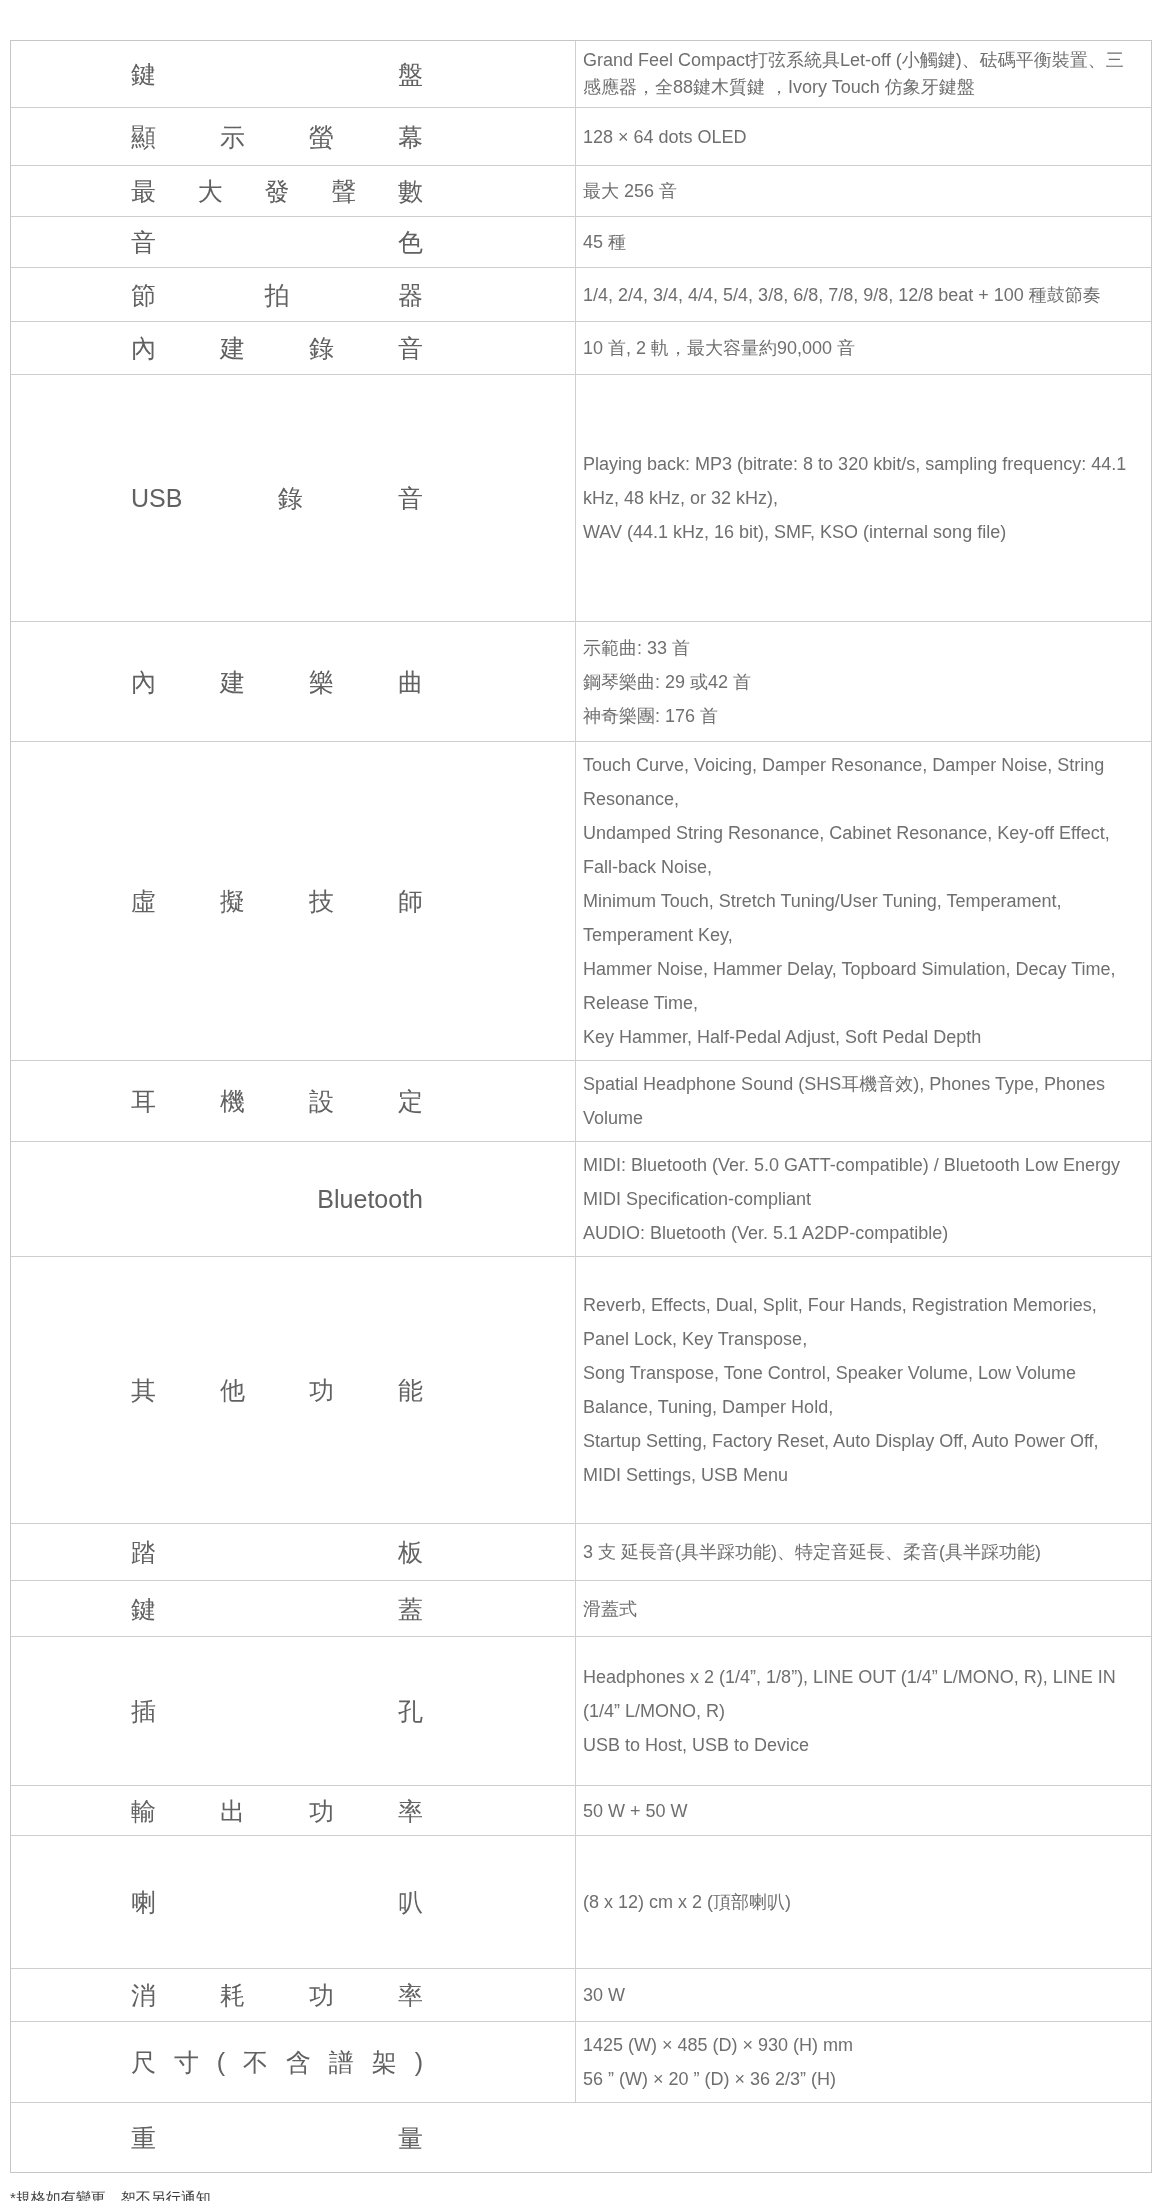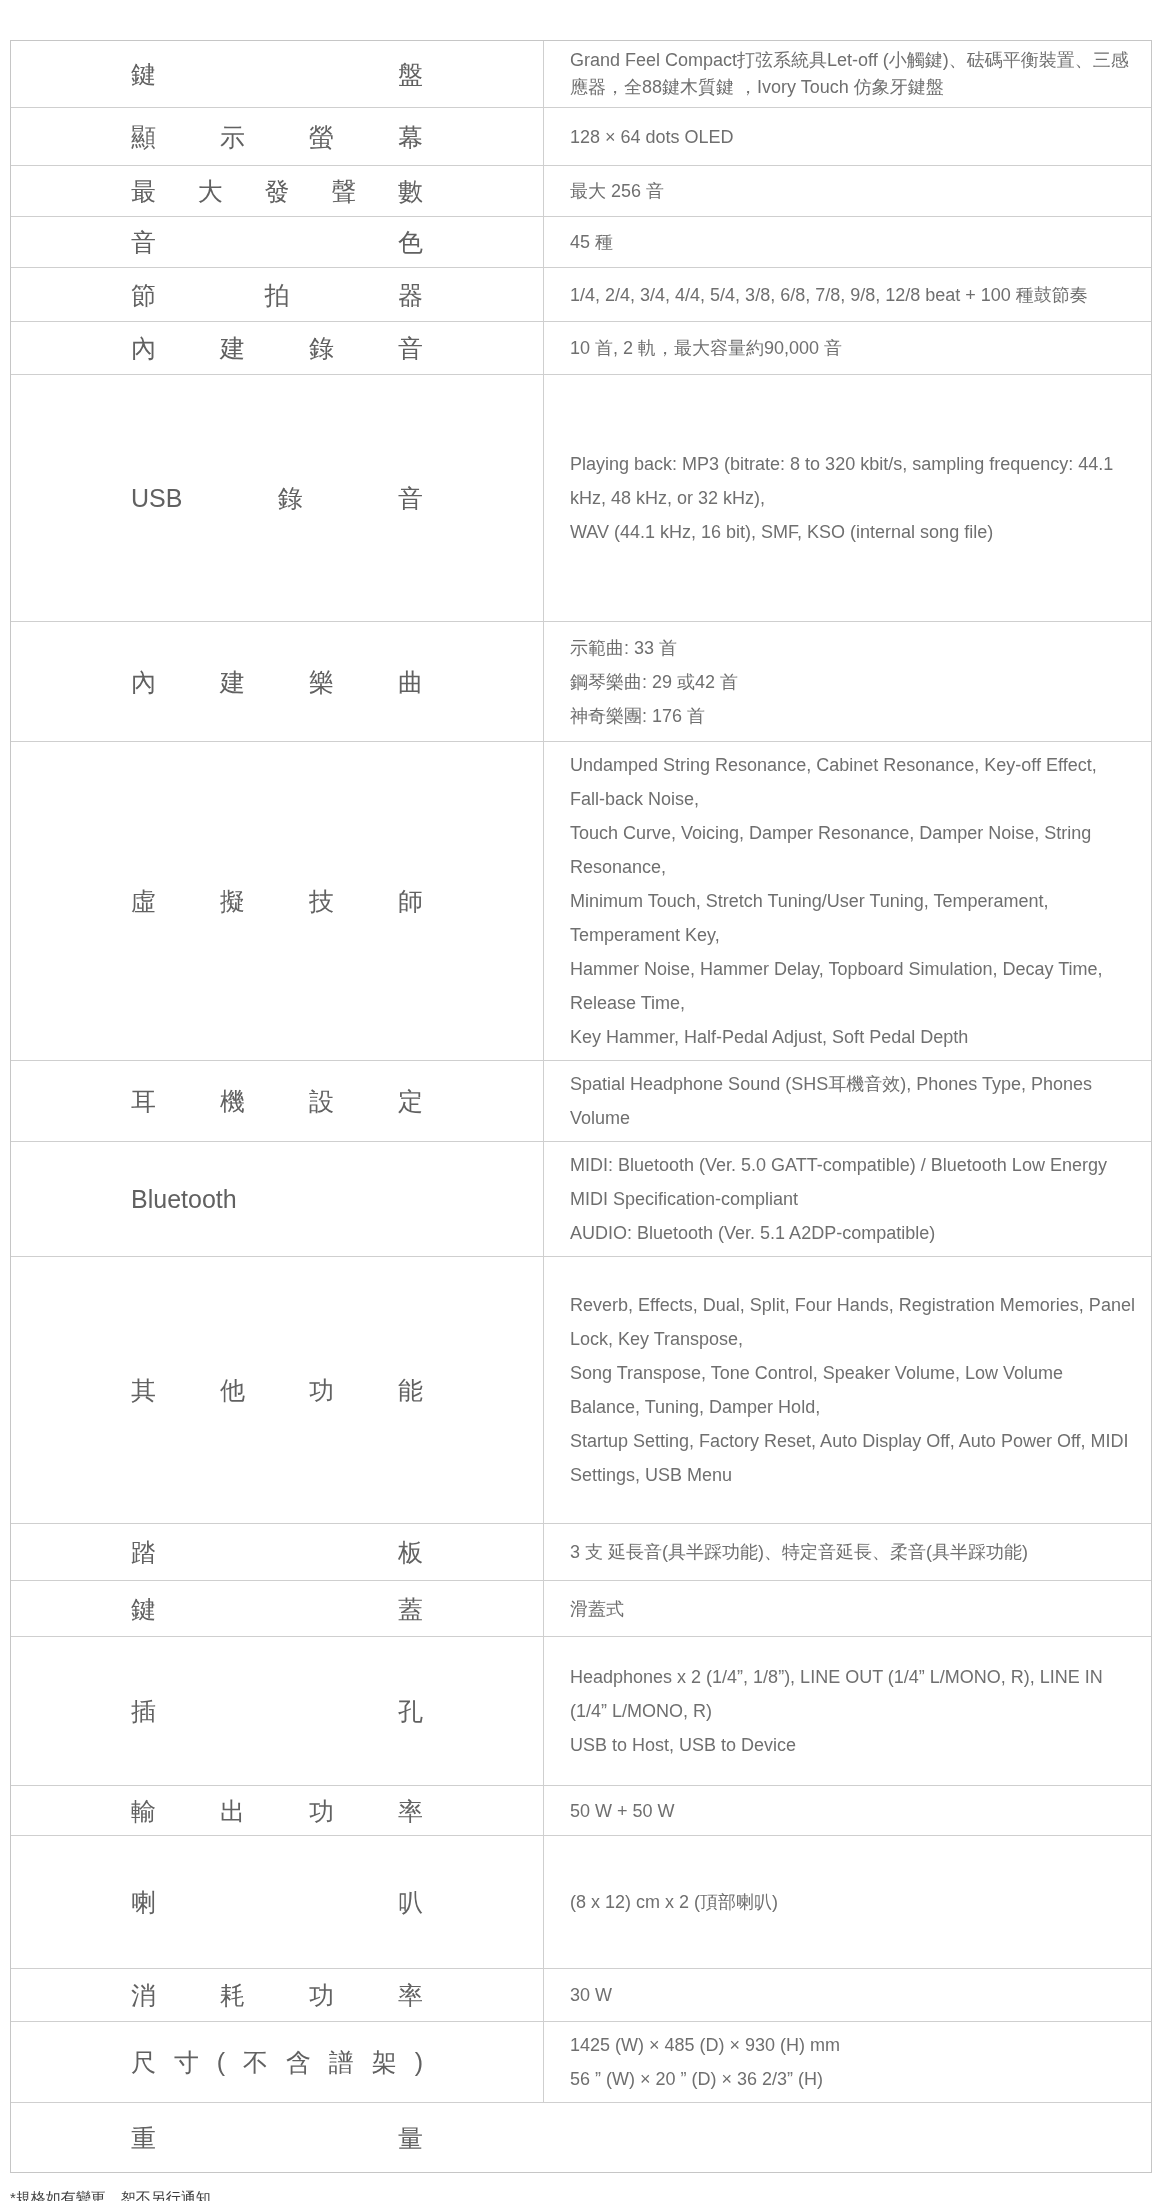--- a/index.html
+++ b/index.html
@@ -65,34 +65,35 @@
     display: flex;
     justify-content: space-between;
     align-items: center;
     font-size: 25px;
     font-weight: 300;
     color: #616161;
     line-height: 1.2;
     letter-spacing: 0;
     white-space: nowrap;
   }
-  .label-block.single { justify-content: flex-start; }
+  .label-block.single { justify-content: flex-end; }
   .label-block span { display: inline-block; }
 
   .cell-value {
     flex: 1 1 auto;
     border-left: 1px solid #cfcfcf;
     display: flex;
     flex-direction: column;
     justify-content: center;
-    padding: 6px 16px 6px 26px;
+    padding: 6px 16px 6px 7px;
     box-sizing: border-box;
     color: #6f6f6f;
     font-size: 18px;
     font-weight: 300;
+    margin-left: 32px;
   }
   .value-line { line-height: 34px; }
   .spec-row:nth-child(1) .value-line { line-height: 27px; }
 
   .footnotes {
     margin: 14px 0 0 10px;
     color: #3d3d3d;
     font-size: 15px;
   }
   .footnotes p {
@@ -217,22 +218,22 @@
   <div class="spec-row">
     <div class="cell-label">
       <div class="label-block">
           <span>虛</span>
           <span>擬</span>
           <span>技</span>
           <span>師</span>
         </div>
     </div>
     <div class="cell-value">
+        <div class="value-line">Touch Curve, Voicing, Damper Resonance, Damper Noise, String Resonance,</div>
         <div class="value-line">Undamped String Resonance, Cabinet Resonance, Key-off Effect, Fall-back Noise,</div>
-        <div class="value-line">Touch Curve, Voicing, Damper Resonance, Damper Noise, String Resonance,</div>
         <div class="value-line">Minimum Touch, Stretch Tuning/User Tuning, Temperament, Temperament Key,</div>
         <div class="value-line">Hammer Noise, Hammer Delay, Topboard Simulation, Decay Time, Release Time,</div>
         <div class="value-line">Key Hammer, Half-Pedal Adjust, Soft Pedal Depth</div>
       </div>
   </div>
 
   <div class="spec-row">
     <div class="cell-label">
       <div class="label-block">
           <span>耳</span>

